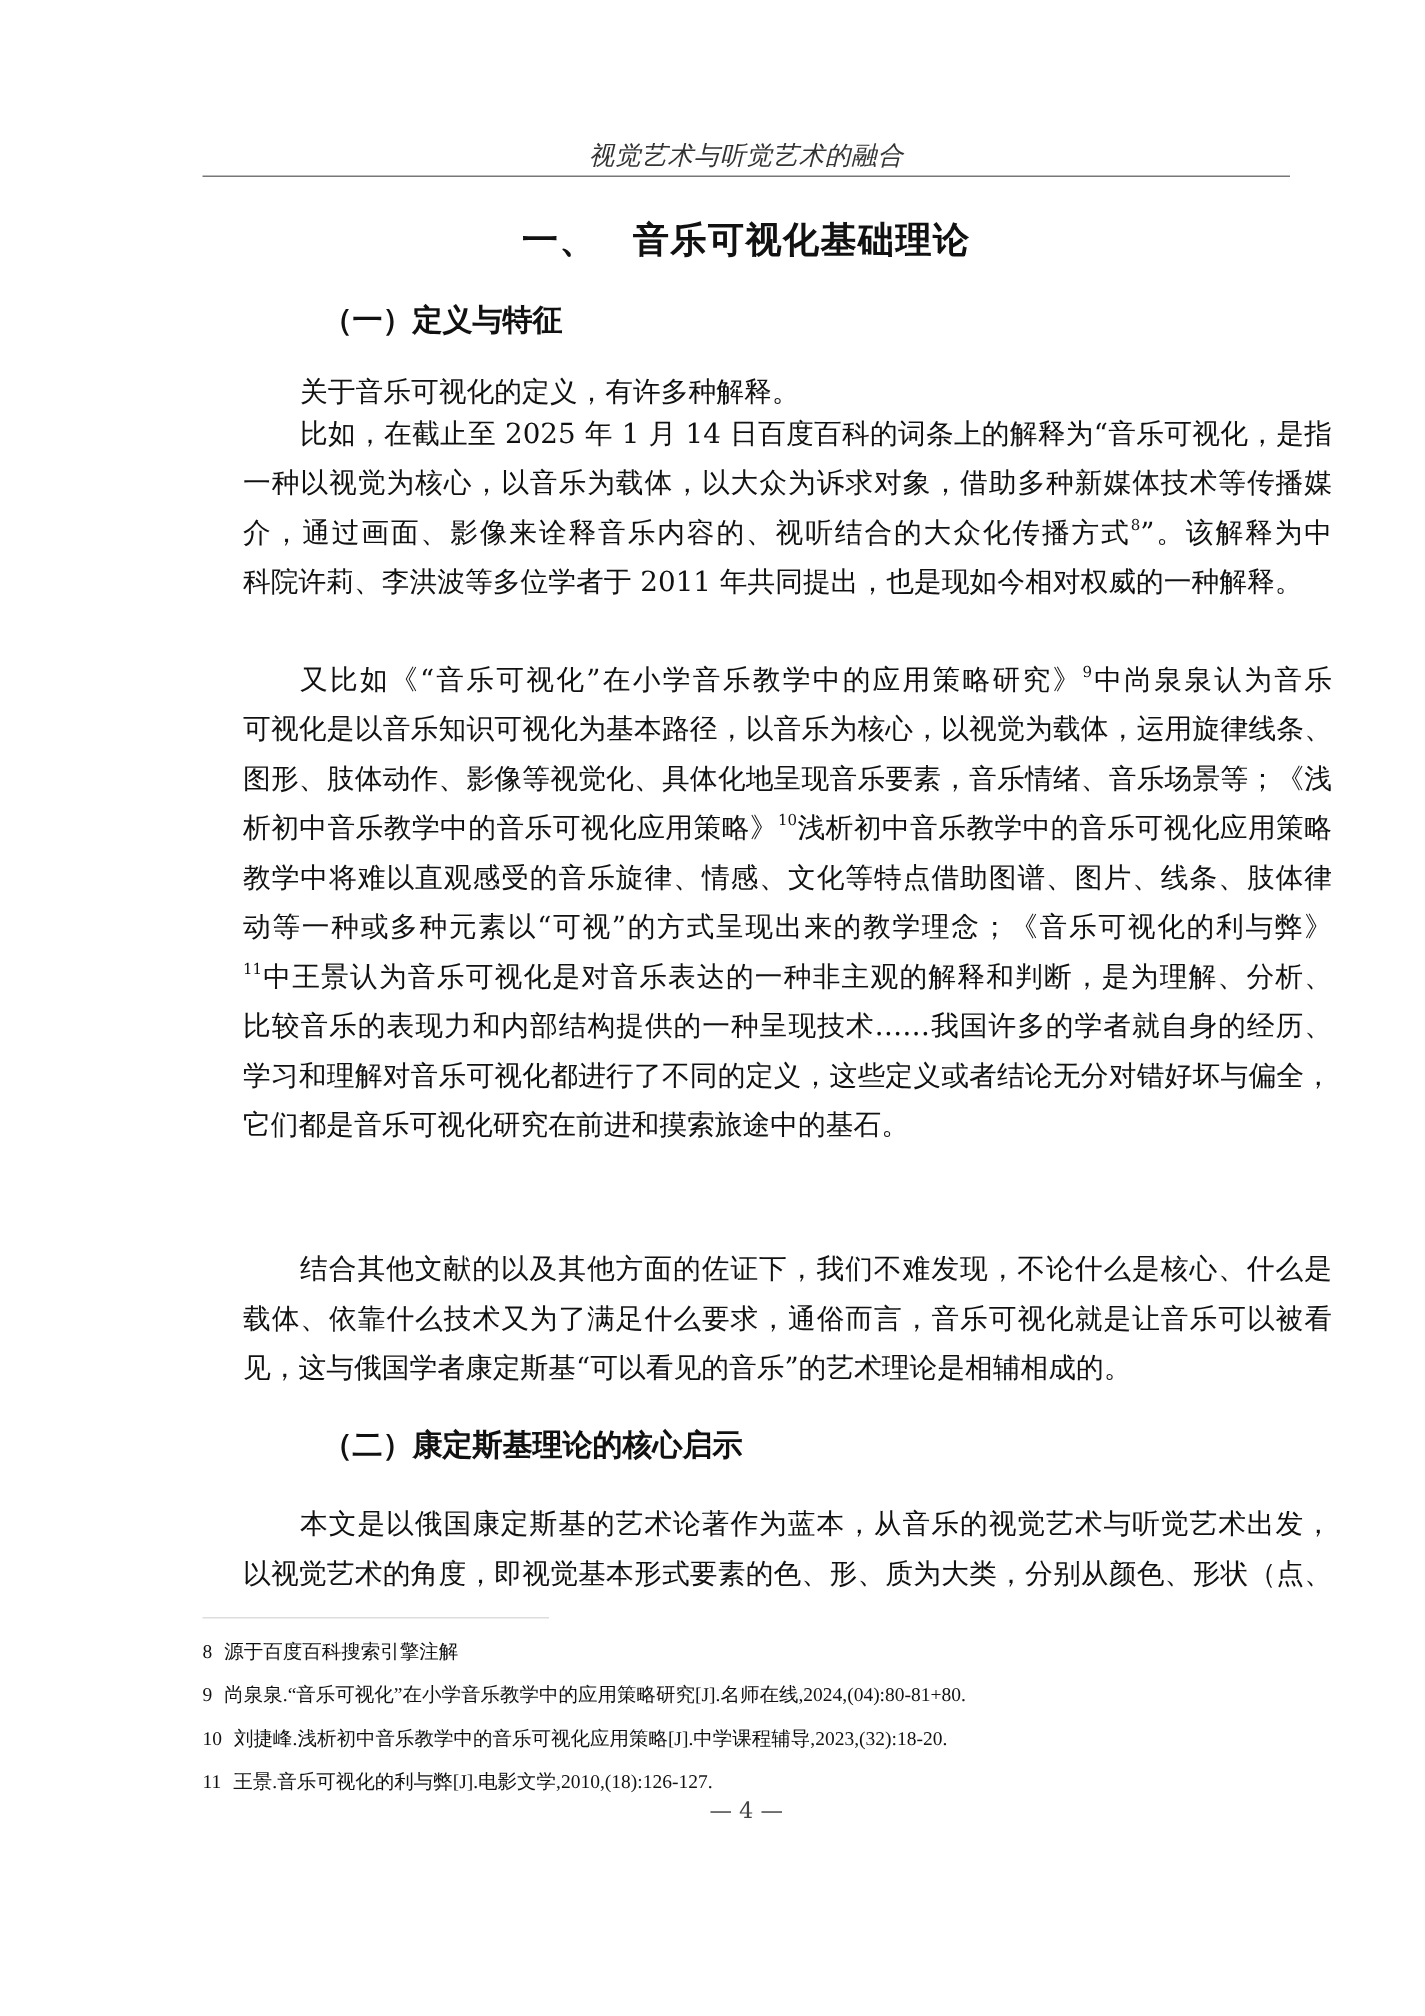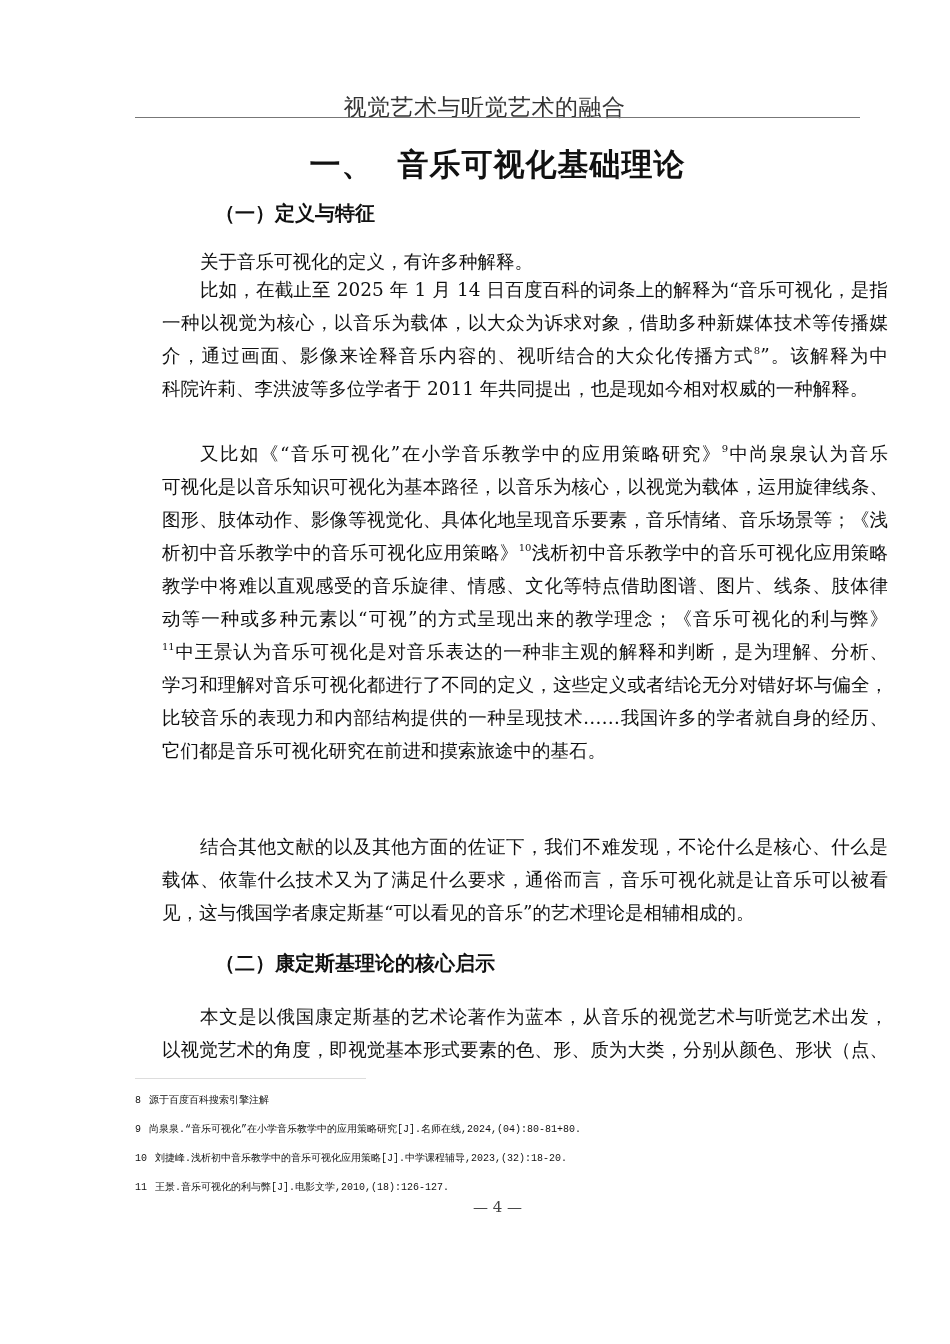--- a/index.html
+++ b/index.html
@@ -1,29 +1,30 @@
 <!DOCTYPE html>
 <html><head>
 <meta charset="utf-8">
 <style>
   html, body { margin: 0; padding: 0; background: #ffffff; }
   body { width: 950px; height: 1344px; position: relative; overflow: hidden; color: #111; }
   .page { position: absolute; left: 0; top: 0; width: 950px; height: 1344px; }
   .header-title {
-    position: absolute; left: 122px; width: 725px; top: 92px;
-    text-align: center; font-family: "DejaVu Serif", serif; font-size: 23px; color: #333;
+    position: absolute; left: 135px; width: 725px; top: 92px;
+    text-align: center; font-family: "DejaVu Serif", serif; font-size: 17px; color: #333;
     letter-spacing: 0.5px;
+    font-style: italic;
   }
   .header-rule {
     position: absolute; left: 135px; width: 725px; top: 117px; height: 0;
     border-top: 1.5px solid #777;
   }
   .chapter-title {
     position: absolute; left: 135px; width: 725px; top: 144px;
-    text-align: center; font-family: "DejaVu Sans", sans-serif; font-size: 31px;
+    text-align: center; font-family: "DejaVu Sans", sans-serif; font-size: 24px;
     font-weight: bold; color: #111; letter-spacing: 1px;
   }
   .chapter-title .num { margin-right: 24px; }
   .section-title {
     position: absolute; left: 175px; font-family: "DejaVu Sans", sans-serif;
     font-size: 20px; font-weight: bold; color: #111; margin-left: 40px;
   }
   .para {
     position: absolute; left: 136px; width: 726px;
     font-family: "DejaVu Serif", serif; font-size: 18.5px; color: #111; margin-left: 26px;
@@ -31,21 +32,21 @@
   .line { height: 33px; line-height: 33px; white-space: nowrap; text-align: justify; text-align-last: justify; }
   .line.last { text-align-last: left; }
   .line.indent { padding-left: 38px; }
   sup { font-size: 10px; line-height: 0; vertical-align: 8px; }
   .fn-rule {
     position: absolute; left: 135px; width: 231px; top: 1078px; height: 0;
     border-top: 1.5px solid #ddd;
   }
   .footnotes {
     position: absolute; left: 135px; top: 1086px; width: 725px;
-    font-family: Liberation Mono, monospace; font-size: 10px; color: #111;
+    font-family: Liberation Serif, serif; font-size: 13px; color: #111;
   }
   .fn { height: 29px; line-height: 29px; white-space: nowrap; }
   .fn .fn-num { margin-right: 8px; }
   .page-number {
     position: absolute; left: 135px; width: 725px; top: 1198px;
     text-align: center; font-family: "DejaVu Serif", serif; font-size: 15px; color: #444;
   }
 </style>
 </head>
 <body>
@@ -73,22 +74,22 @@
   </div>
 
   <div class="para" style="top:437px;">
     <div class="line indent"><span>又比如《“音乐可视化”在小学音乐教学中的应用策略研究》</span><sup>9</sup><span>中尚泉泉认为音乐</span></div>
     <div class="line">可视化是以音乐知识可视化为基本路径，以音乐为核心，以视觉为载体，运用旋律线条、</div>
     <div class="line">图形、肢体动作、影像等视觉化、具体化地呈现音乐要素，音乐情绪、音乐场景等；《浅</div>
     <div class="line"><span>析初中音乐教学中的音乐可视化应用策略》</span><sup>10</sup><span>浅析初中音乐教学中的音乐可视化应用策略</span></div>
     <div class="line">教学中将难以直观感受的音乐旋律、情感、文化等特点借助图谱、图片、线条、肢体律</div>
     <div class="line">动等一种或多种元素以“可视”的方式呈现出来的教学理念；《音乐可视化的利与弊》</div>
     <div class="line"><sup>11</sup><span>中王景认为音乐可视化是对音乐表达的一种非主观的解释和判断，是为理解、分析、</span></div>
+    <div class="line">比较音乐的表现力和内部结构提供的一种呈现技术……我国许多的学者就自身的经历、</div>
     <div class="line">学习和理解对音乐可视化都进行了不同的定义，这些定义或者结论无分对错好坏与偏全，</div>
-    <div class="line">比较音乐的表现力和内部结构提供的一种呈现技术……我国许多的学者就自身的经历、</div>
     <div class="line last">它们都是音乐可视化研究在前进和摸索旅途中的基石。</div>
   </div>
 
   <div class="para" style="top:830px;">
     <div class="line indent">结合其他文献的以及其他方面的佐证下，我们不难发现，不论什么是核心、什么是</div>
     <div class="line">载体、依靠什么技术又为了满足什么要求，通俗而言，音乐可视化就是让音乐可以被看</div>
     <div class="line last">见，这与俄国学者康定斯基“可以看见的音乐”的艺术理论是相辅相成的。</div>
   </div>
 
   <div class="section-title" style="top:950px;">（二）康定斯基理论的核心启示</div>

